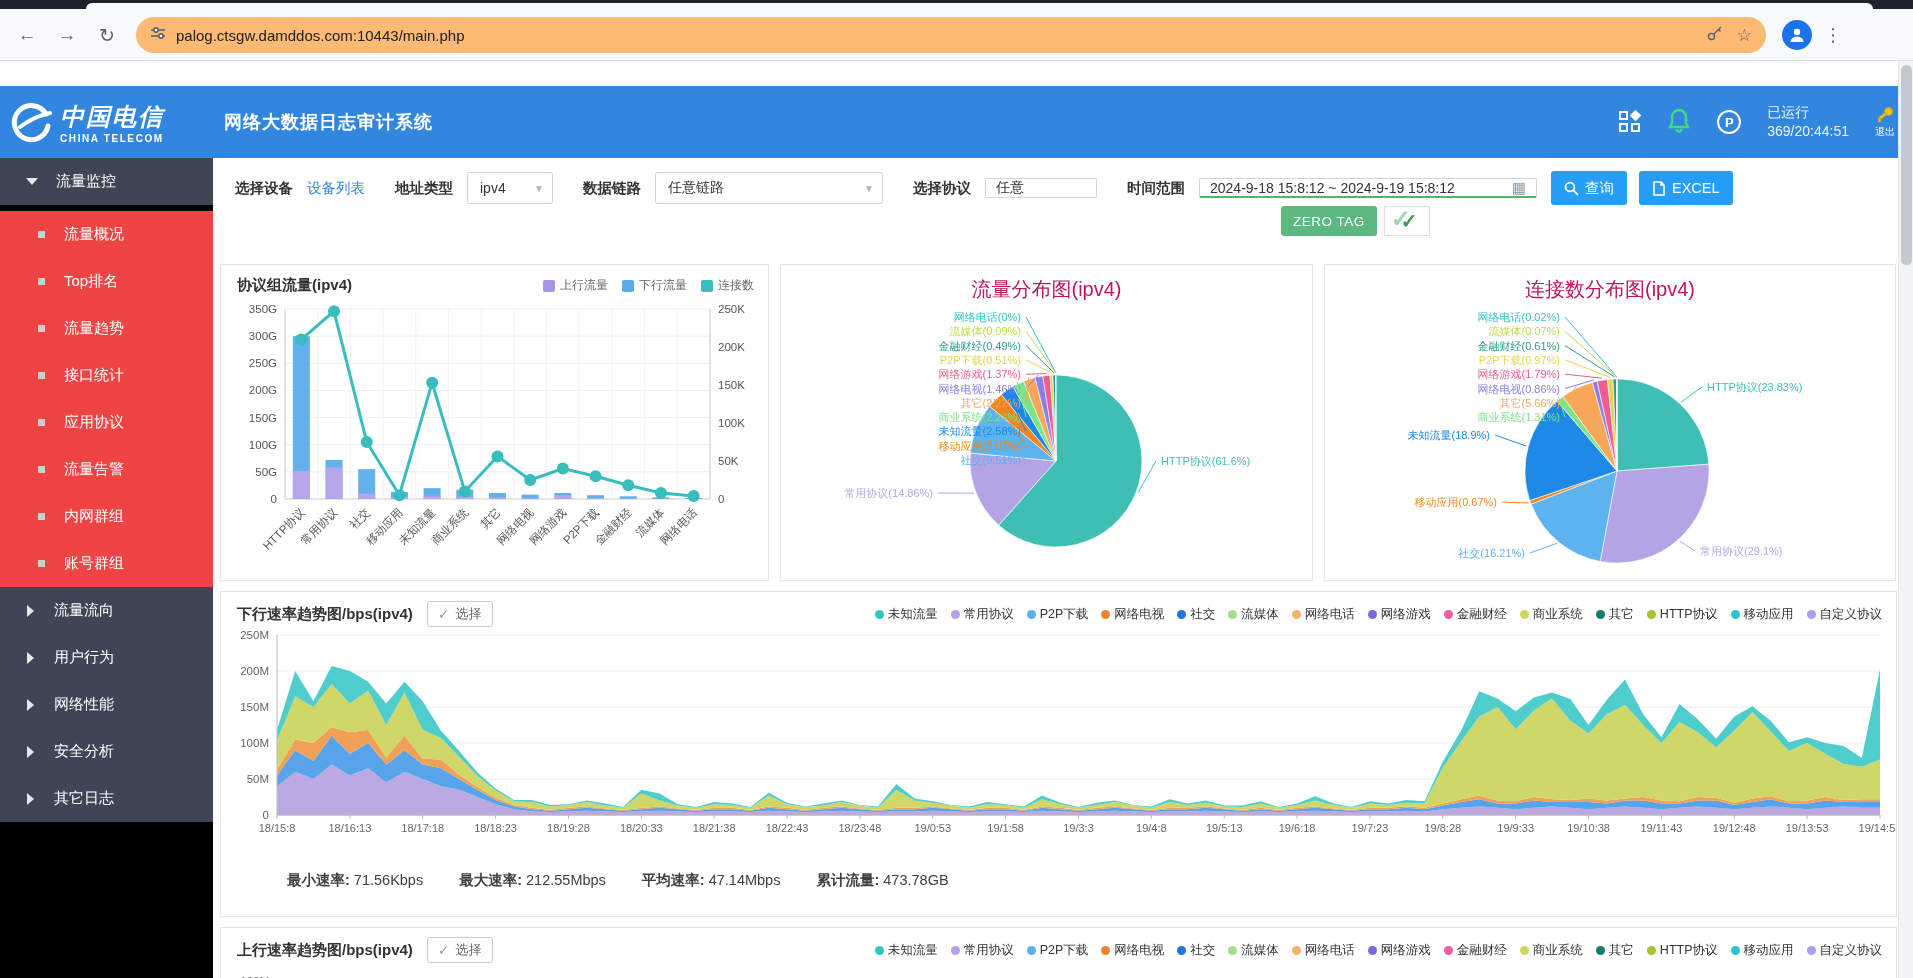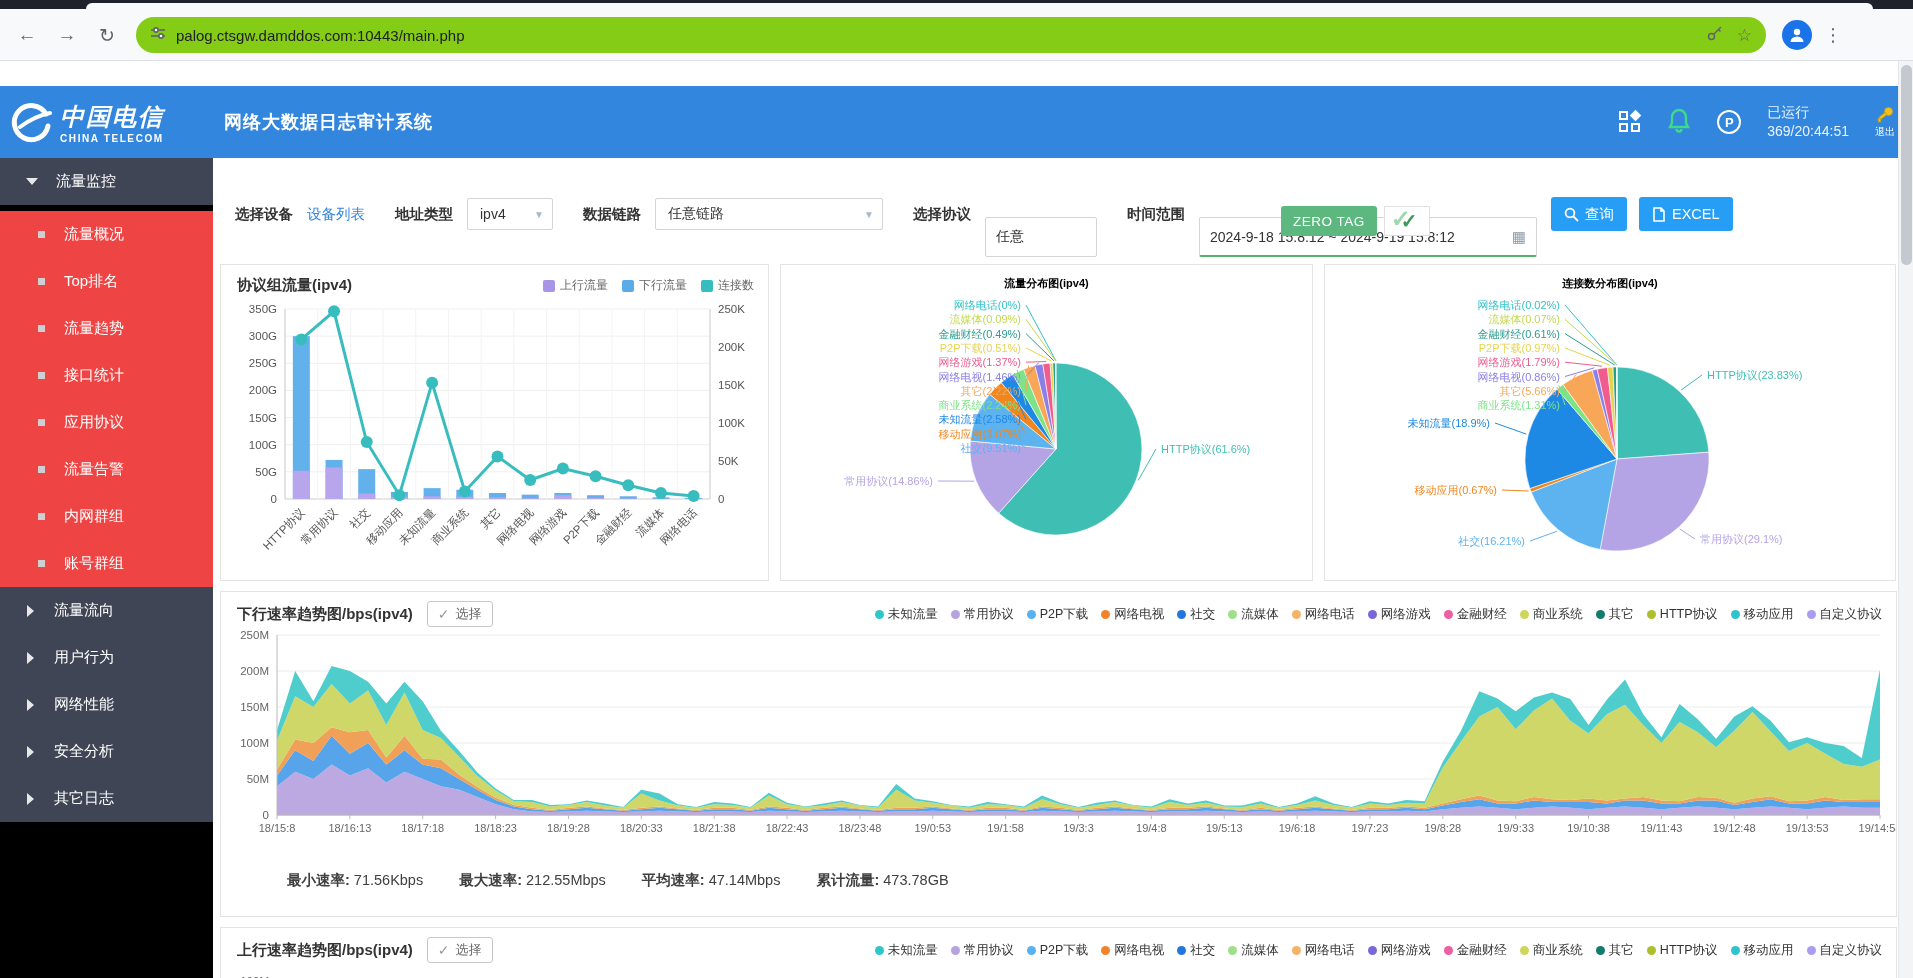--- a/index.html
+++ b/index.html
@@ -3,21 +3,21 @@
 <meta charset="utf-8">
 <style>
   * { box-sizing: border-box; margin: 0; padding: 0; }
   html,body { width:1913px; height:978px; overflow:hidden; font-family:"Liberation Sans",sans-serif; background:#fff; }
   
   .chrome { height:61px; background:#f8f9fb; border-bottom:1px solid #dcdfe4; position:relative; }
   .tabstrip { height:9px; background:#1e222a; position:relative; }
   .tabstrip .tab { position:absolute; left:86px; right:40px; top:3px; bottom:0; background:#f8f9fb; border-radius:8px 8px 0 0; }
   .toolbar { height:52px; display:flex; align-items:center; padding:0 10px; gap:6px; }
   .nav-ico { width:34px; height:34px; border-radius:50%; display:flex; align-items:center; justify-content:center; font-size:19px; color:#5f6368; }
-  .url-pill { flex:0 0 1630px; height:36px; background:#84cc16; border-radius:18px; display:flex; align-items:center; padding:0 14px; gap:10px; margin-left:6px; }
+  .url-pill { flex:0 0 1630px; height:36px; background:#fdba74; border-radius:18px; display:flex; align-items:center; padding:0 14px; gap:10px; margin-left:6px; }
   .url-text { font-size:15px; color:#202124; flex:1; }
   .pill-right { display:flex; gap:14px; align-items:center; color:#5f6368; }
   .avatar { width:30px; height:30px; border-radius:50%; background:#1a73e8; display:flex; align-items:center; justify-content:center; margin-left:10px; }
   .kebab { font-size:18px; color:#5f6368; padding:0 6px; }
   
   .vscroll { position:absolute; right:0; top:61px; width:15px; height:917px; background:#f3f4f6; border-left:1px solid #e4e6ea; z-index:50; }
   .vscroll .thumb { position:absolute; top:4px; left:2px; width:11px; height:200px; background:#c4c8cf; border-radius:6px; }
   
   .gap-strip { height:25px; background:#fff; }
   .topbar { height:72px; background:#3286dd; display:flex; align-items:center; color:#fff; padding:0 18px 0 10px; position:relative; }
@@ -44,38 +44,38 @@
   .side-item .sq { width:7px; height:7px; background:#cfcfcf; margin:0 19px 0 38px; }
   .side-gap { height:6px; background:#000; }
   .main { flex:1; background:#fff; overflow:hidden; position:relative; }
   
   .filters { padding:13px 0 0 22px; position:relative; height:100px; }
   .frow { display:flex; align-items:center; }
   .flabel { font-size:14.5px; color:#333; font-weight:600; margin-right:14px; white-space:nowrap; }
   .flink { font-size:14.5px; color:#3286dd; margin-right:30px; cursor:pointer; }
   .fsel { height:32px; border:1px solid #d4d4d4; border-radius:2px; background:#fff; display:flex; align-items:center; padding:0 8px 0 12px; font-size:14px; color:#333; justify-content:space-between; margin-right:30px; cursor:pointer; }
   .caret { color:#a8b8c8; font-size:10px; margin-left:8px; }
-  .finput { height:40px; border:1px solid #d4d4d4; border-radius:2px; padding:0 10px; font-size:14px; color:#333; display:flex; align-items:center; margin-right:30px;margin-top:46px; }
+  .finput { height:20px; border:1px solid #d4d4d4; border-radius:2px; padding:0 10px; font-size:14px; color:#333; display:flex; align-items:center; margin-right:30px; }
   .ftime { width:338px; border-bottom:2px solid #52b56c; justify-content:space-between; margin-right:14px; }
   .cal-ico { color:#8a9aa8; font-size:15px; }
   .btn { height:34px; border:none; border-radius:3px; background:#269ef5; color:#fff; font-size:14.5px; display:inline-flex; align-items:center; gap:6px; padding:0 13px; cursor:pointer; margin-right:12px; }
   .zero-row { position:absolute; left:1068px; top:48px; display:flex; align-items:center; gap:7px; }
   .zero-btn { height:30px; background:#5db87f; color:#fff; border:none; border-radius:3px; font-size:13.5px; padding:0 12px; letter-spacing:.5px; cursor:pointer; }
   .zero-check { width:46px; height:30px; background:#fff; border:1px solid #e0e0e0; position:relative; cursor:pointer; }
   .zero-check .c1 { position:absolute; left:6px; top:-2px; color:#9fd8ae; font-size:24px; font-weight:bold; }
   .zero-check .c2 { position:absolute; left:16px; top:2px; color:#3d9a57; font-size:20px; font-weight:bold; }
   
   .row1 { display:flex; gap:11px; padding-left:7px; margin-top:6px; }
   .panel { border:1px solid #e4e4e4; background:#fff; }
   .p1 { width:549px; height:317px; }
   .p2 { width:533px; height:317px; }
   .p3 { width:572px; height:317px; }
   .p-head { display:flex; align-items:center; padding:11px 14px 0 16px; }
   .p-title { font-size:15px; font-weight:bold; color:#333; white-space:nowrap; }
-  .p-title-center { text-align:center; padding-top:11px; font-size:11px; font-weight:bold; color:#000000; }
+  .p-title-center { text-align:center; padding-top:11px; font-size:20px; font-weight:normal; color:#be185d; }
   .legend-sq { display:flex; gap:14px; margin-left:auto; }
   .legend-sq .li { display:flex; align-items:center; gap:5px; font-size:12px; color:#666; cursor:pointer; }
   .legend-sq .sw { width:12px; height:12px; border-radius:2px; }
   .trend { width:1677px; margin:10px 0 0 7px; }
   .trend.down { height:326px; }
   .trend.up { height:120px; }
   .sel-btn { height:26px; border:1px solid #c9c9c9; border-radius:3px; background:#fff; color:#666; font-size:13px; display:inline-flex; align-items:center; gap:6px; padding:0 10px; margin-left:14px; cursor:pointer; }
   .sel-btn .ck { color:#9a9a9a; font-size:14px; }
   .legend-dot { display:flex; gap:13px; margin-left:auto; flex-wrap:nowrap; }
   .legend-dot .li { display:flex; align-items:center; gap:4px; font-size:12.5px; color:#333; cursor:pointer; white-space:nowrap; }

